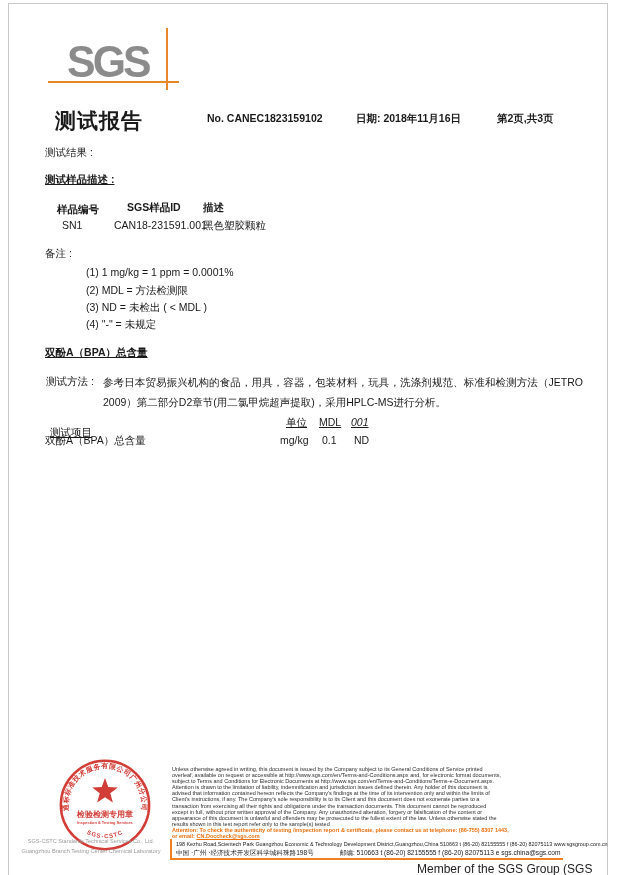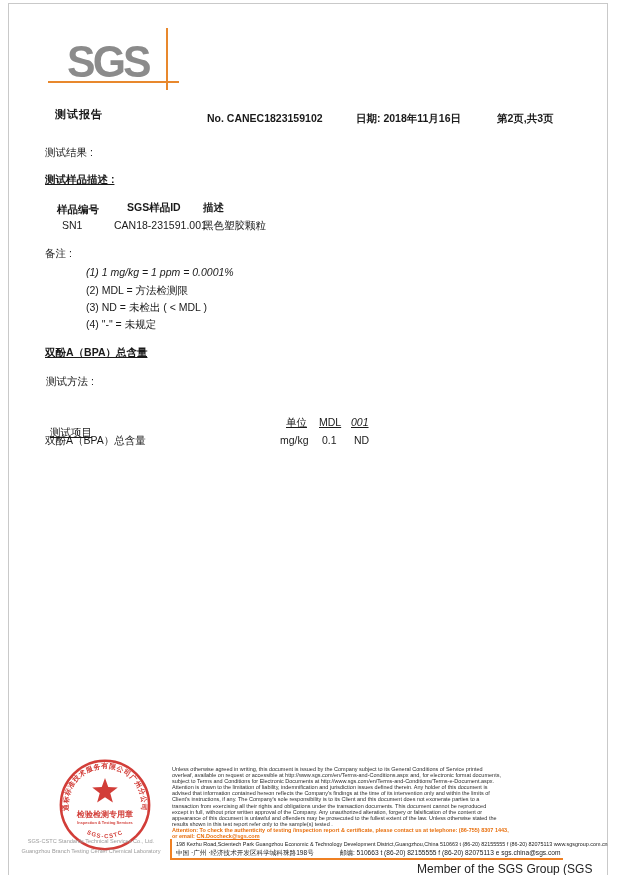--- a/index.html
+++ b/index.html
@@ -7,21 +7,21 @@
     position:relative;width:609px;height:875px;background:#fff;overflow:hidden;
     font-family:"Liberation Sans","DejaVu Sans",sans-serif;color:#1a1a1a;
   }
   .frame{position:absolute;left:8px;top:3px;right:1px;bottom:0px;border:1px solid #c9c9c9;border-bottom:none;}
   .abs{position:absolute;}
   
   .logo-text{left:67px;top:36px;font-size:45px;font-weight:700;color:#8b8b8b;letter-spacing:-3px;transform:scaleX(.95);transform-origin:left top;}
   .logo-hline{left:48px;top:81px;width:131px;height:2px;background:#e8882d;}
   .logo-vline{left:166px;top:28px;width:2px;height:62px;background:#e8882d;}
   
-  .doc-title{left:55px;top:107px;font-size:11px;font-weight:700;letter-spacing:1px;text-align:right;}
+  .doc-title{left:55px;top:107px;font-size:21px;font-weight:700;letter-spacing:1px;text-align:right;}
   .hdr{font-size:10.5px;font-weight:700;}
   .report-no{left:207px;top:112px;}
   .report-date{left:356px;top:112px;}
   .page-info{left:497px;top:112px;}
   
   .t{font-size:10.5px;}
   .b{font-weight:700;}
   .u{text-decoration:underline;}
   .result-label{left:45px;top:146px;text-align:right;}
   .sample-heading{left:45px;top:173px;}
@@ -69,27 +69,28 @@
   <div class="abs t b u sample-heading">测试样品描述 :</div>
 
   <div class="abs t b st-h1">样品编号</div>
   <div class="abs t b st-h2">SGS样品ID</div>
   <div class="abs t b st-h3">描述</div>
   <div class="abs t st-c1">SN1</div>
   <div class="abs t st-c2">CAN18-231591.001</div>
   <div class="abs t st-c3">黑色塑胶颗粒</div>
 
   <div class="abs t remark-label">备注 :</div>
-  <div class="abs t note" style="top:266px;font-style:italic;">(1) 1 mg/kg = 1 ppm = 0.0001%</div>
+  <div class="abs t note" style="top:266px;">(1) 1 mg/kg = 1 ppm = 0.0001%</div>
   <div class="abs t note" style="top:284px;">(2) MDL = 方法检测限</div>
   <div class="abs t note" style="top:301px;">(3) ND = 未检出 ( &lt; MDL )</div>
   <div class="abs t note" style="top:318px;">(4) "-" = 未规定</div>
 
   <div class="abs t b u bpa-heading">双酚A（BPA）总含量</div>
   <div class="abs t method-label">测试方法 :</div>
+  <div class="abs t method-text">参考日本贸易振兴机构的食品，用具，容器，包装材料，玩具，洗涤剂规范、标准和检测方法（JETRO 2009）第二部分D2章节(用二氯甲烷超声提取)，采用HPLC-MS进行分析。</div>
 
   <div class="abs t u rt-h1">测试项目</div>
   <div class="abs t u rt-h2">单位</div>
   <div class="abs t u rt-h3">MDL</div>
   <div class="abs t u rt-h4">001</div>
   <div class="abs t rt-c1">双酚A（BPA）总含量</div>
   <div class="abs t rt-c2">mg/kg</div>
   <div class="abs t rt-c3">0.1</div>
   <div class="abs t rt-c4">ND</div>
 

